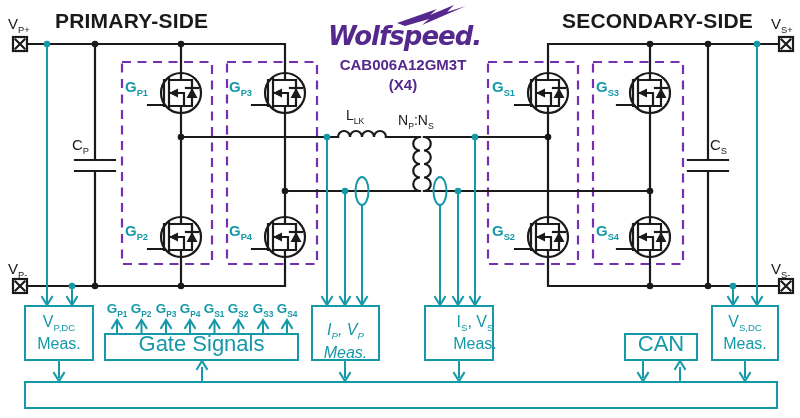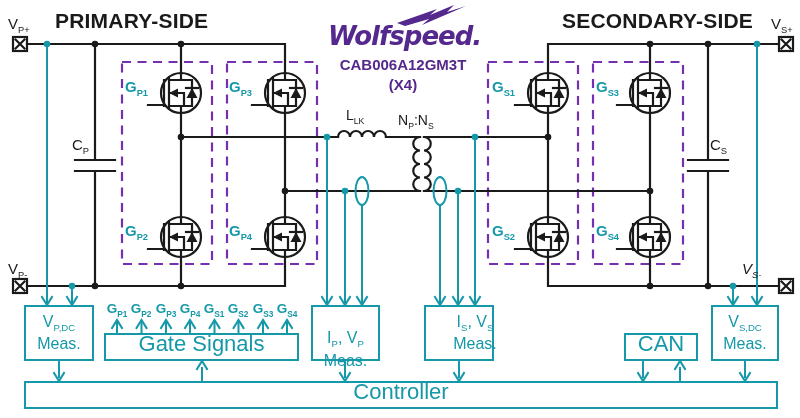--- a/index.html
+++ b/index.html
@@ -227,21 +227,21 @@
 
   <div class="lbl hdr" style="left:55px;top:9px;width:200px;">PRIMARY-SIDE</div>
   <div class="lbl hdr" style="left:562px;top:9px;width:200px;">SECONDARY-SIDE</div>
   <div class="lbl logo" style="left:328px;top:22px;width:150px;">Wolfspeed.</div>
   <div class="lbl part" style="left:328px;top:57px;width:150px;">CAB006A12GM3T</div>
   <div class="lbl x4" style="left:328px;top:77px;width:150px;">(X4)</div>
 
   <div class="lbl" style="left:8px;top:16px;"><span>V</span><sub>P+</sub></div>
   <div class="lbl" style="left:8px;top:261px;"><span>V</span><sub>P-</sub></div>
   <div class="lbl" style="left:771px;top:16px;"><span>V</span><sub>S+</sub></div>
-  <div class="lbl" style="left:742px;top:261px;font-style:italic;"><span>V</span><sub>S-</sub></div>
+  <div class="lbl" style="left:771px;top:261px;"><span>V</span><sub>S-</sub></div>
 
   <div class="lbl" style="left:72px;top:137px;"><span>C</span><sub>P</sub></div>
   <div class="lbl" style="left:710px;top:137px;"><span>C</span><sub>S</sub></div>
   <div class="lbl" style="left:346px;top:108px;font-size:14px;"><span>L</span><sub>LK</sub></div>
   <div class="lbl" style="left:398px;top:113px;font-size:14px;"><span>N</span><sub>P</sub><span>:N</span><sub>S</sub></div>
 
   <div class="lbl teal" style="left:125px;top:79px;"><span>G</span><sub>P1</sub></div>
   <div class="lbl teal" style="left:229px;top:79px;"><span>G</span><sub>P3</sub></div>
   <div class="lbl teal" style="left:125px;top:223px;"><span>G</span><sub>P2</sub></div>
   <div class="lbl teal" style="left:229px;top:223px;"><span>G</span><sub>P4</sub></div>
@@ -259,32 +259,29 @@
   <div class="lbl teal sigrow" style="left:263px;top:302px;"><span>G</span><sub>S3</sub></div>
   <div class="lbl teal sigrow" style="left:287px;top:302px;"><span>G</span><sub>S4</sub></div>
 
   <div class="boxtxt" style="left:25px;top:306px;width:68px;height:54px;">
     <span><span>V</span><sub>P,DC</sub></span>
     <span>Meas.</span>
   </div>
   <div class="boxtxt one" style="left:105px;top:334px;width:193px;height:26px;">
     <span>Gate Signals</span>
   </div>
-  <div class="boxtxt" style="left:312px;top:322px;width:67px;height:55px;">
+  <div class="boxtxt" style="left:312px;top:314px;width:67px;height:55px;font-style:italic;">
     <span><span>I</span><sub>P</sub><span>, V</span><sub>P</sub></span>
     <span>Meas.</span>
   </div>
   <div class="boxtxt" style="left:425px;top:306px;width:68px;height:54px;padding-left:16px;">
     <span><span>I</span><sub>S</sub><span>, V</span><sub>S</sub></span>
     <span>Meas.</span>
   </div>
   <div class="boxtxt one" style="left:625px;top:334px;width:72px;height:26px;">
     <span>CAN</span>
   </div>
   <div class="boxtxt" style="left:712px;top:306px;width:66px;height:54px;">
     <span><span>V</span><sub>S,DC</sub></span>
     <span>Meas.</span>
   </div>
-  <div class="boxtxt one" style="left:25px;top:382px;width:752px;height:26px;">
-    <span>Controller</span>
-  </div>
 
 </div>
 
 </body></html>

